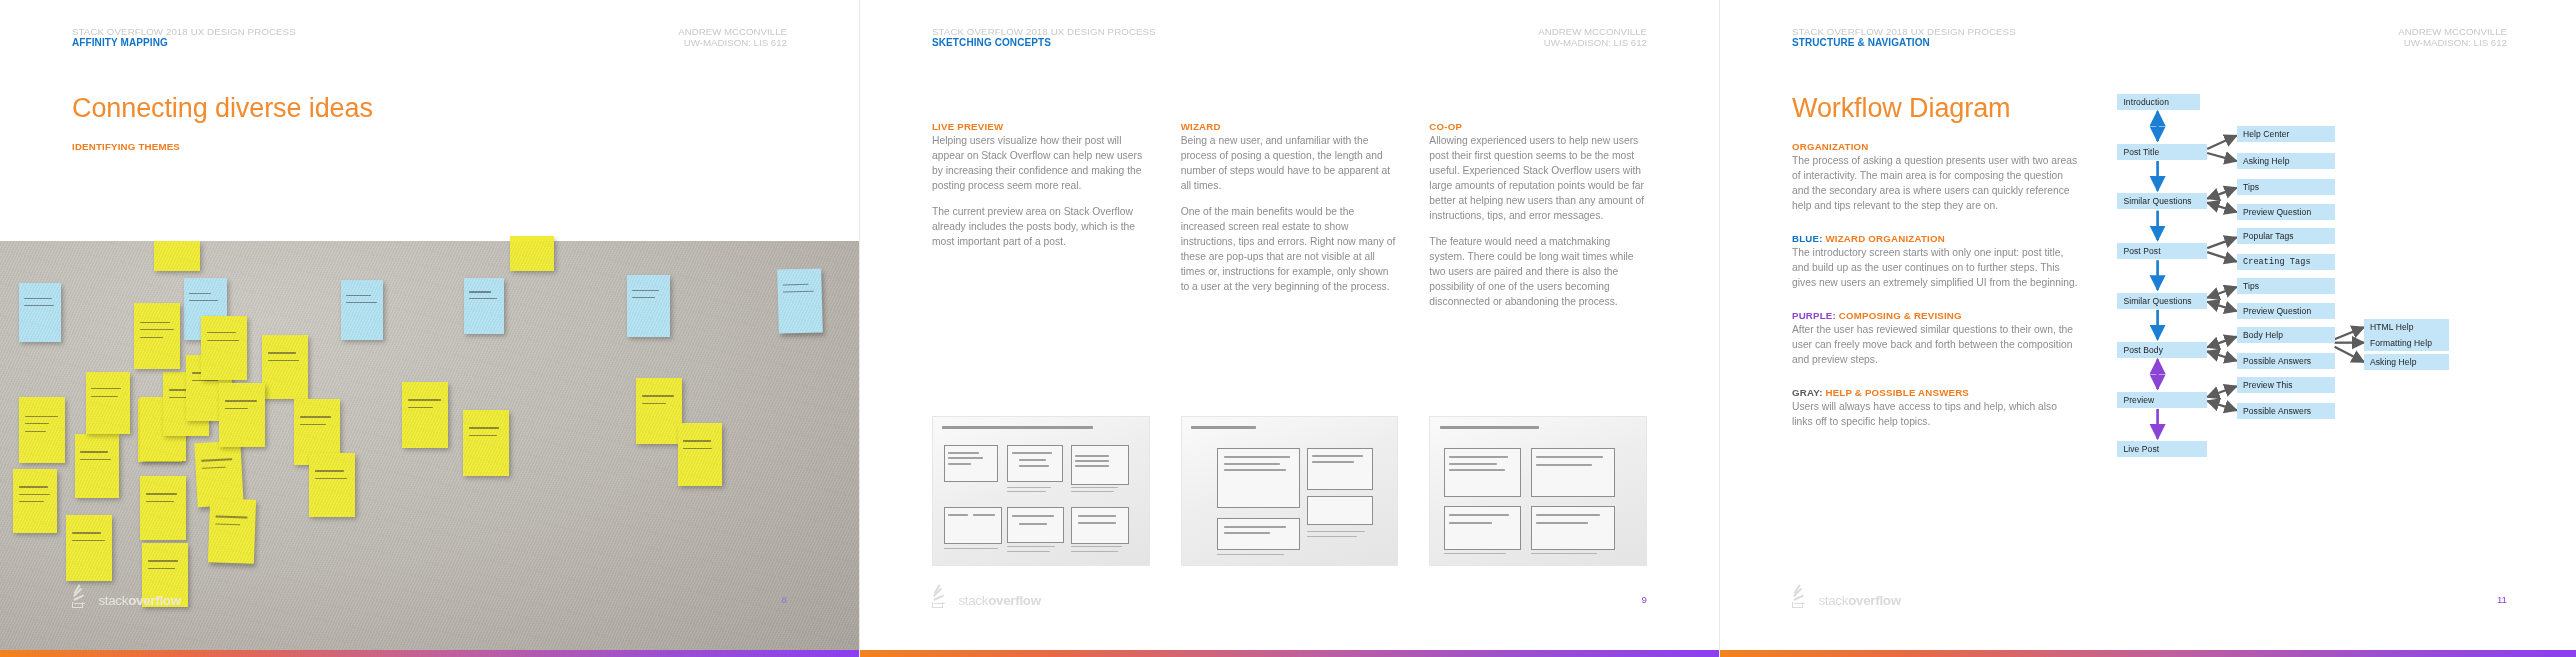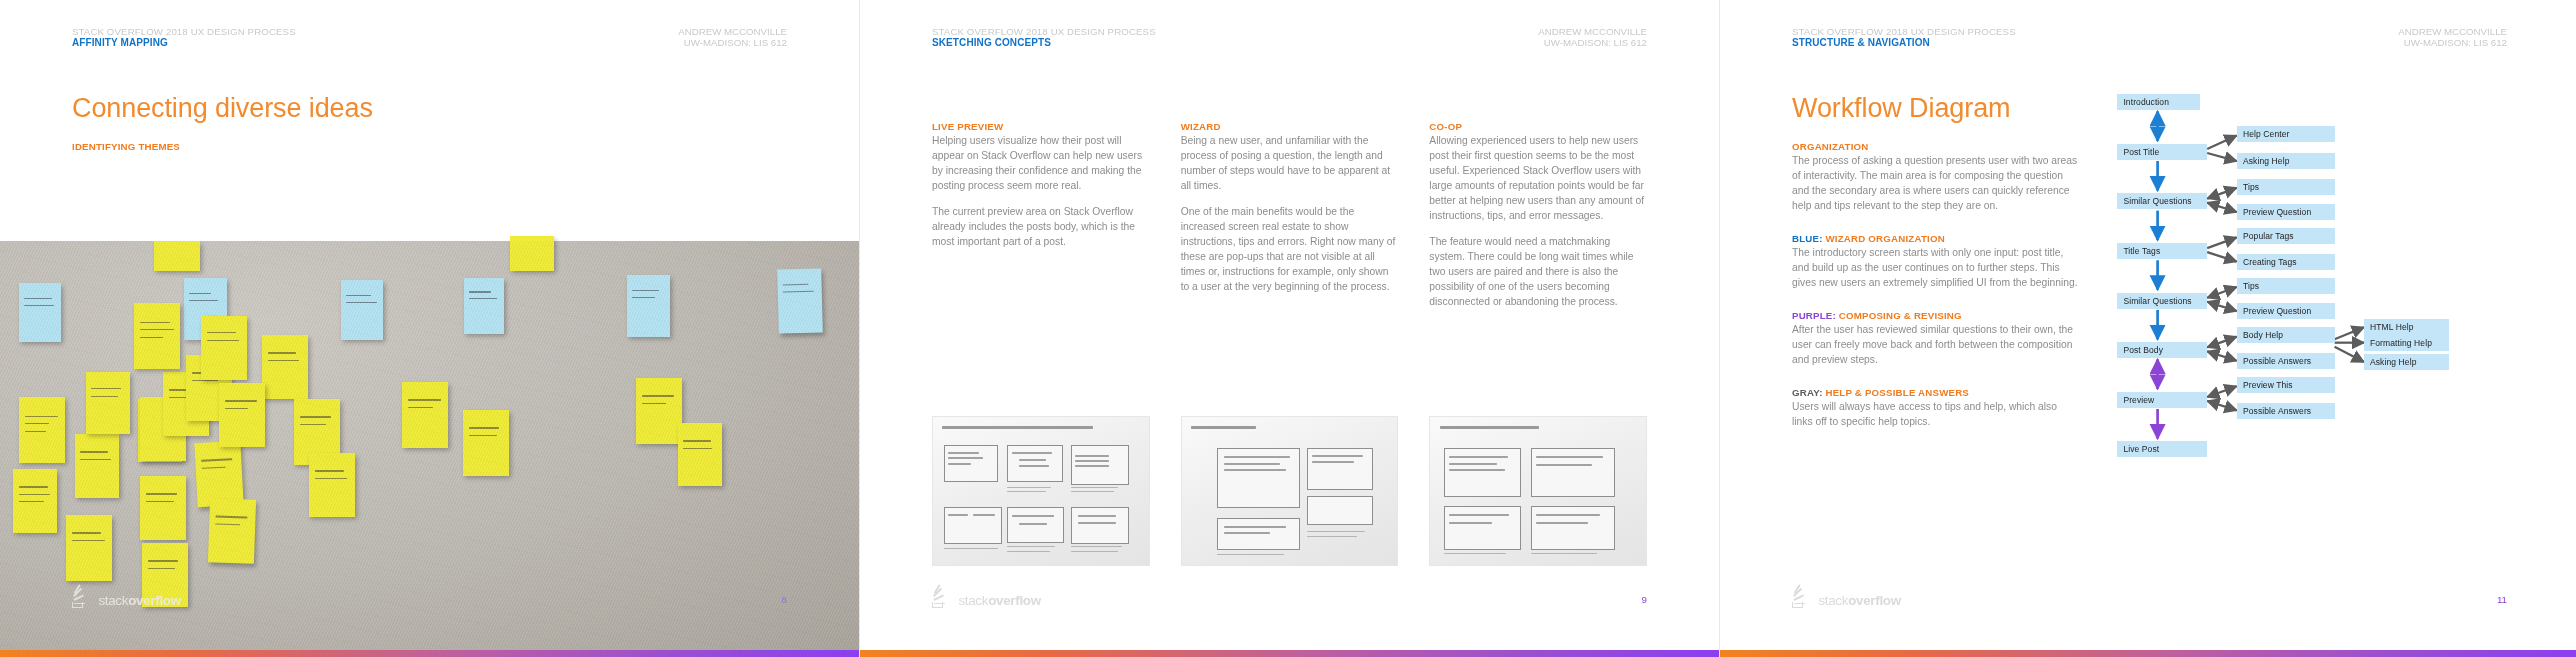--- a/index.html
+++ b/index.html
@@ -443,23 +443,23 @@
         </g>
       </svg>
 
       <div class="dbox" style="left:5.4px;top:0px;width:83px;">Introduction</div>
       <div class="dbox" style="left:5.4px;top:50px;width:90px;">Post Title</div>
       <div class="dbox" style="left:125px;top:32px;width:98px;">Help Center</div>
       <div class="dbox" style="left:125px;top:59px;width:98px;">Asking Help</div>
       <div class="dbox" style="left:5.4px;top:99px;width:90px;">Similar Questions</div>
       <div class="dbox" style="left:125px;top:85px;width:98px;">Tips</div>
       <div class="dbox" style="left:125px;top:110px;width:98px;">Preview Question</div>
-      <div class="dbox" style="left:5.4px;top:149px;width:90px;">Title Tags</div>
+      <div class="dbox" style="left:5.4px;top:149px;width:90px;">Post Post</div>
       <div class="dbox" style="left:125px;top:134px;width:98px;">Popular Tags</div>
-      <div class="dbox" style="left:125px;top:160px;width:98px;">Creating Tags</div>
+      <div class="dbox" style="left:125px;top:160px;width:98px;font-family:Liberation Mono, monospace;">Creating Tags</div>
       <div class="dbox" style="left:5.4px;top:199px;width:90px;">Similar Questions</div>
       <div class="dbox" style="left:125px;top:184px;width:98px;">Tips</div>
       <div class="dbox" style="left:125px;top:209px;width:98px;">Preview Question</div>
       <div class="dbox" style="left:5.4px;top:248px;width:90px;">Post Body</div>
       <div class="dbox" style="left:125px;top:233px;width:98px;">Body Help</div>
       <div class="dbox" style="left:125px;top:259px;width:98px;">Possible Answers</div>
       <div class="dbox" style="left:252px;top:225px;width:85px;">HTML Help</div>
       <div class="dbox" style="left:252px;top:241px;width:85px;">Formatting Help</div>
       <div class="dbox" style="left:252px;top:260px;width:85px;">Asking Help</div>
       <div class="dbox" style="left:5.4px;top:298px;width:90px;">Preview</div>

